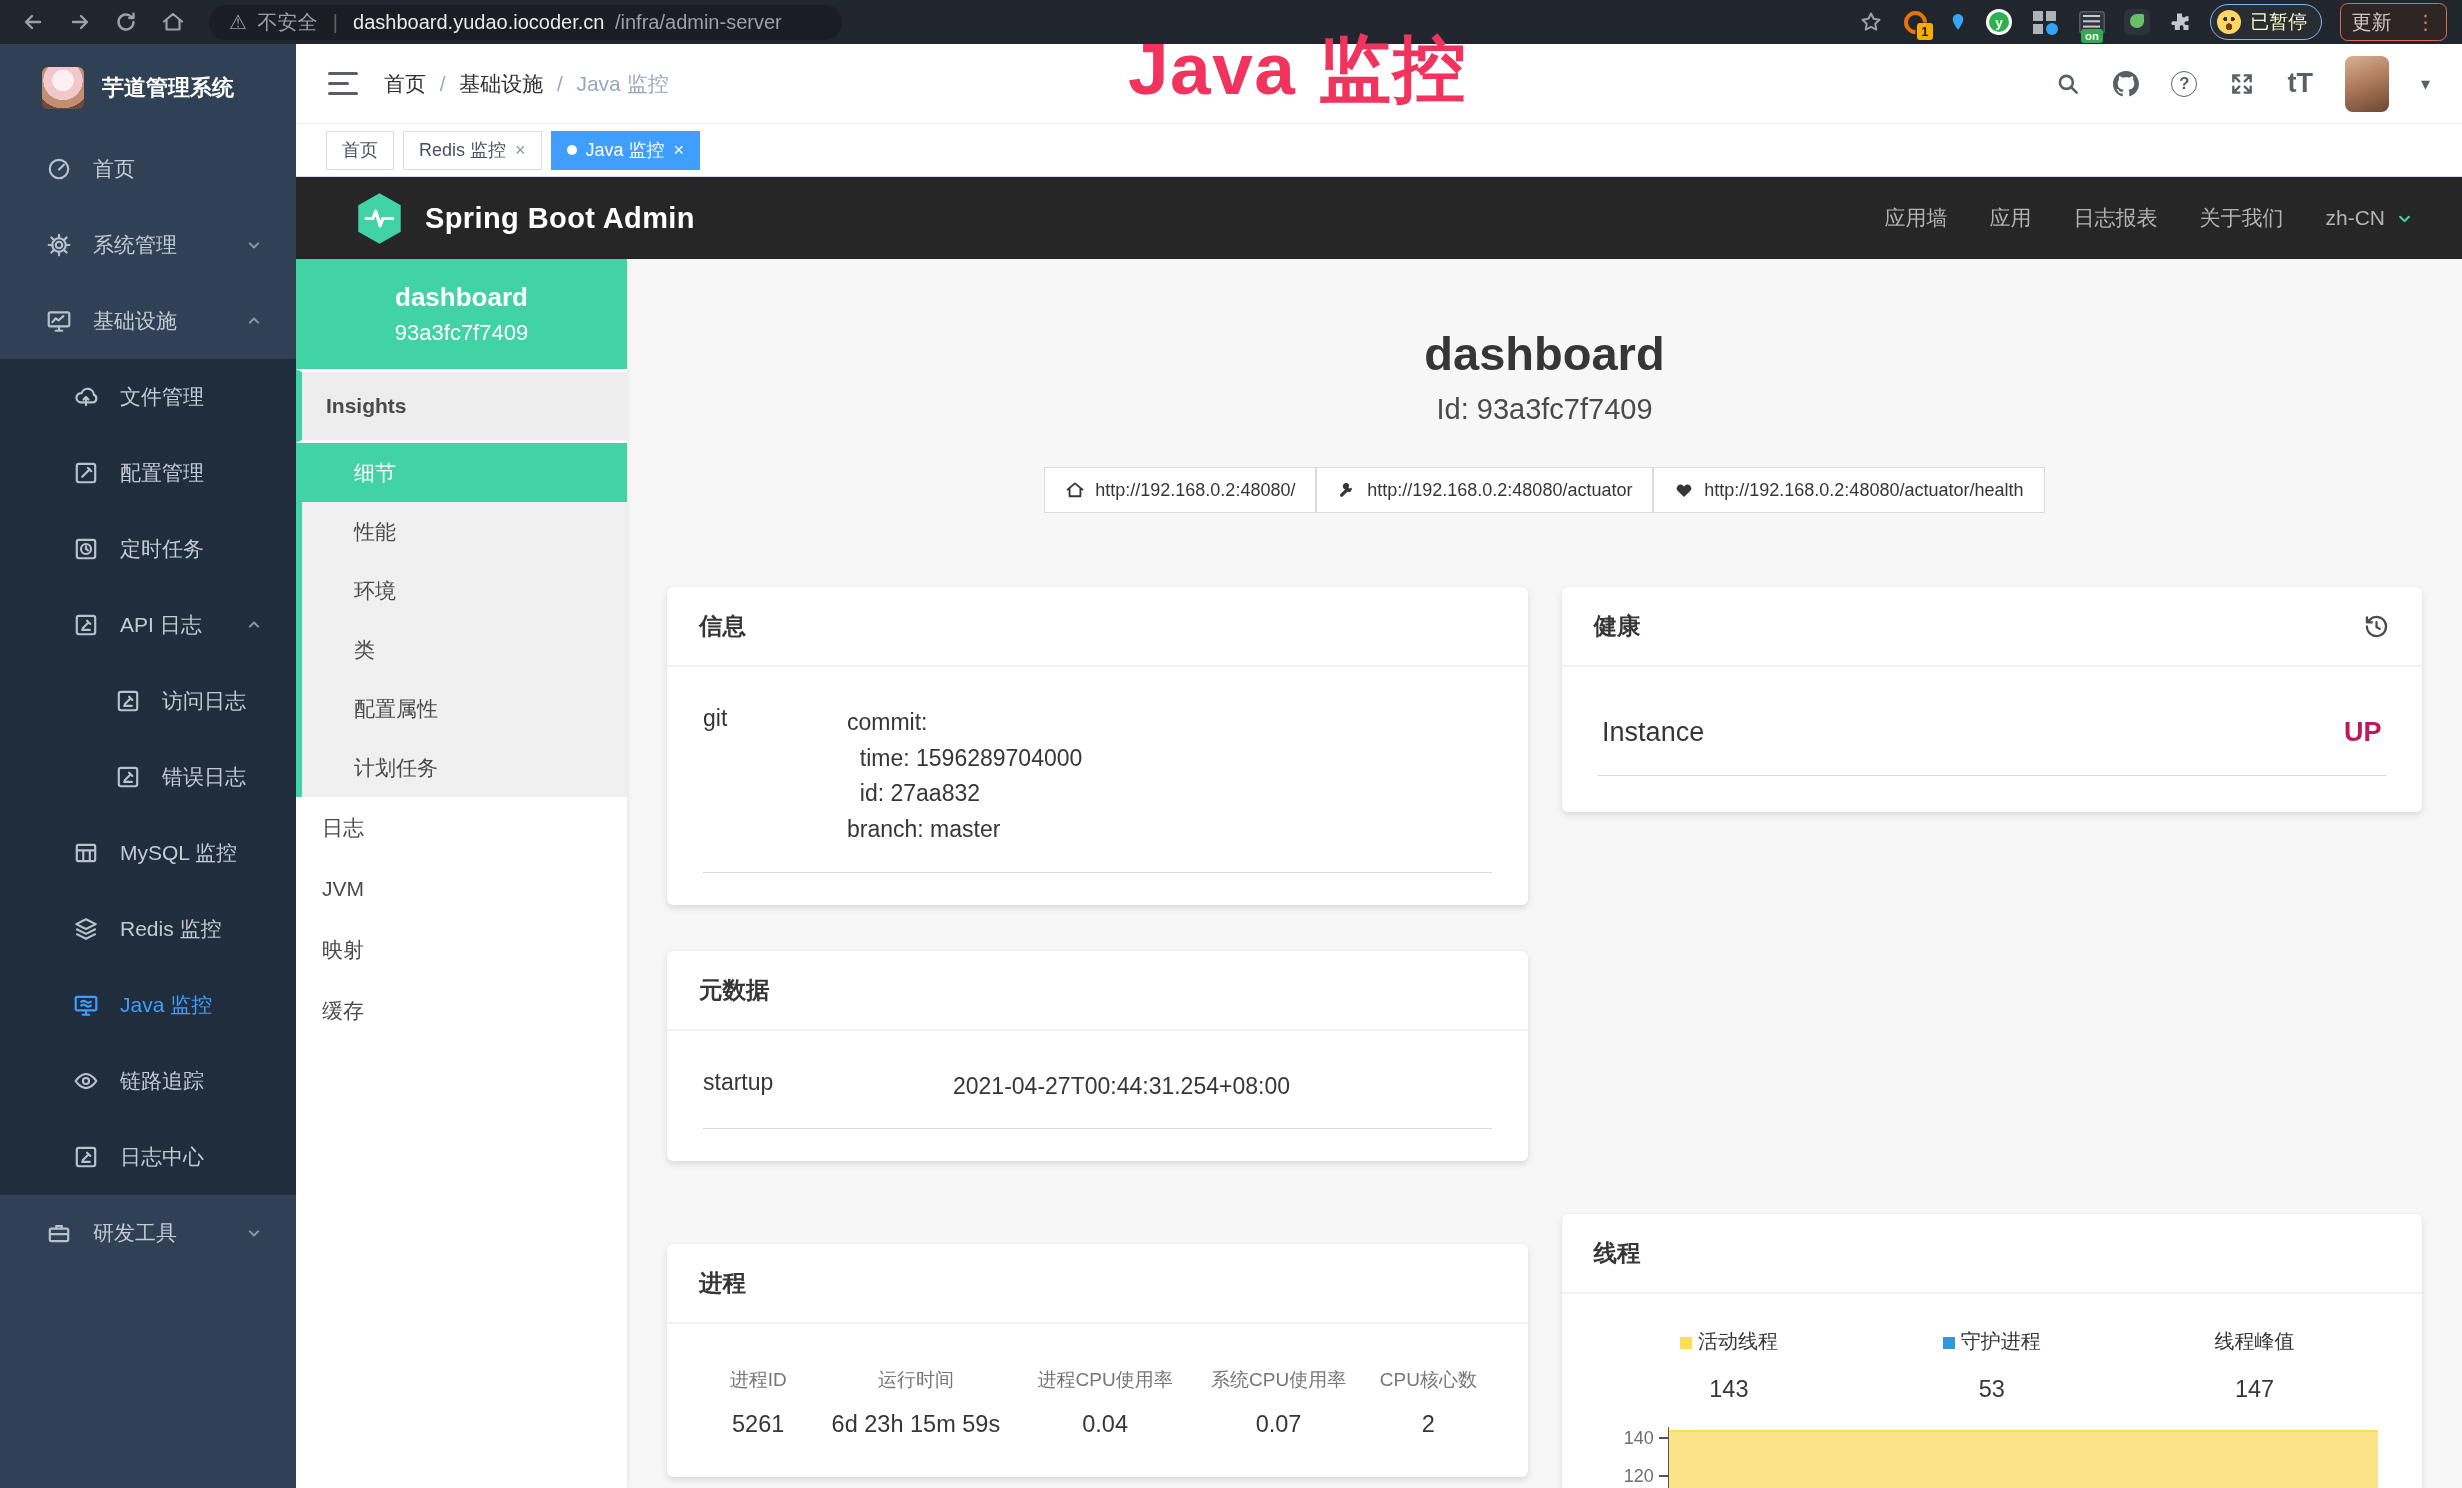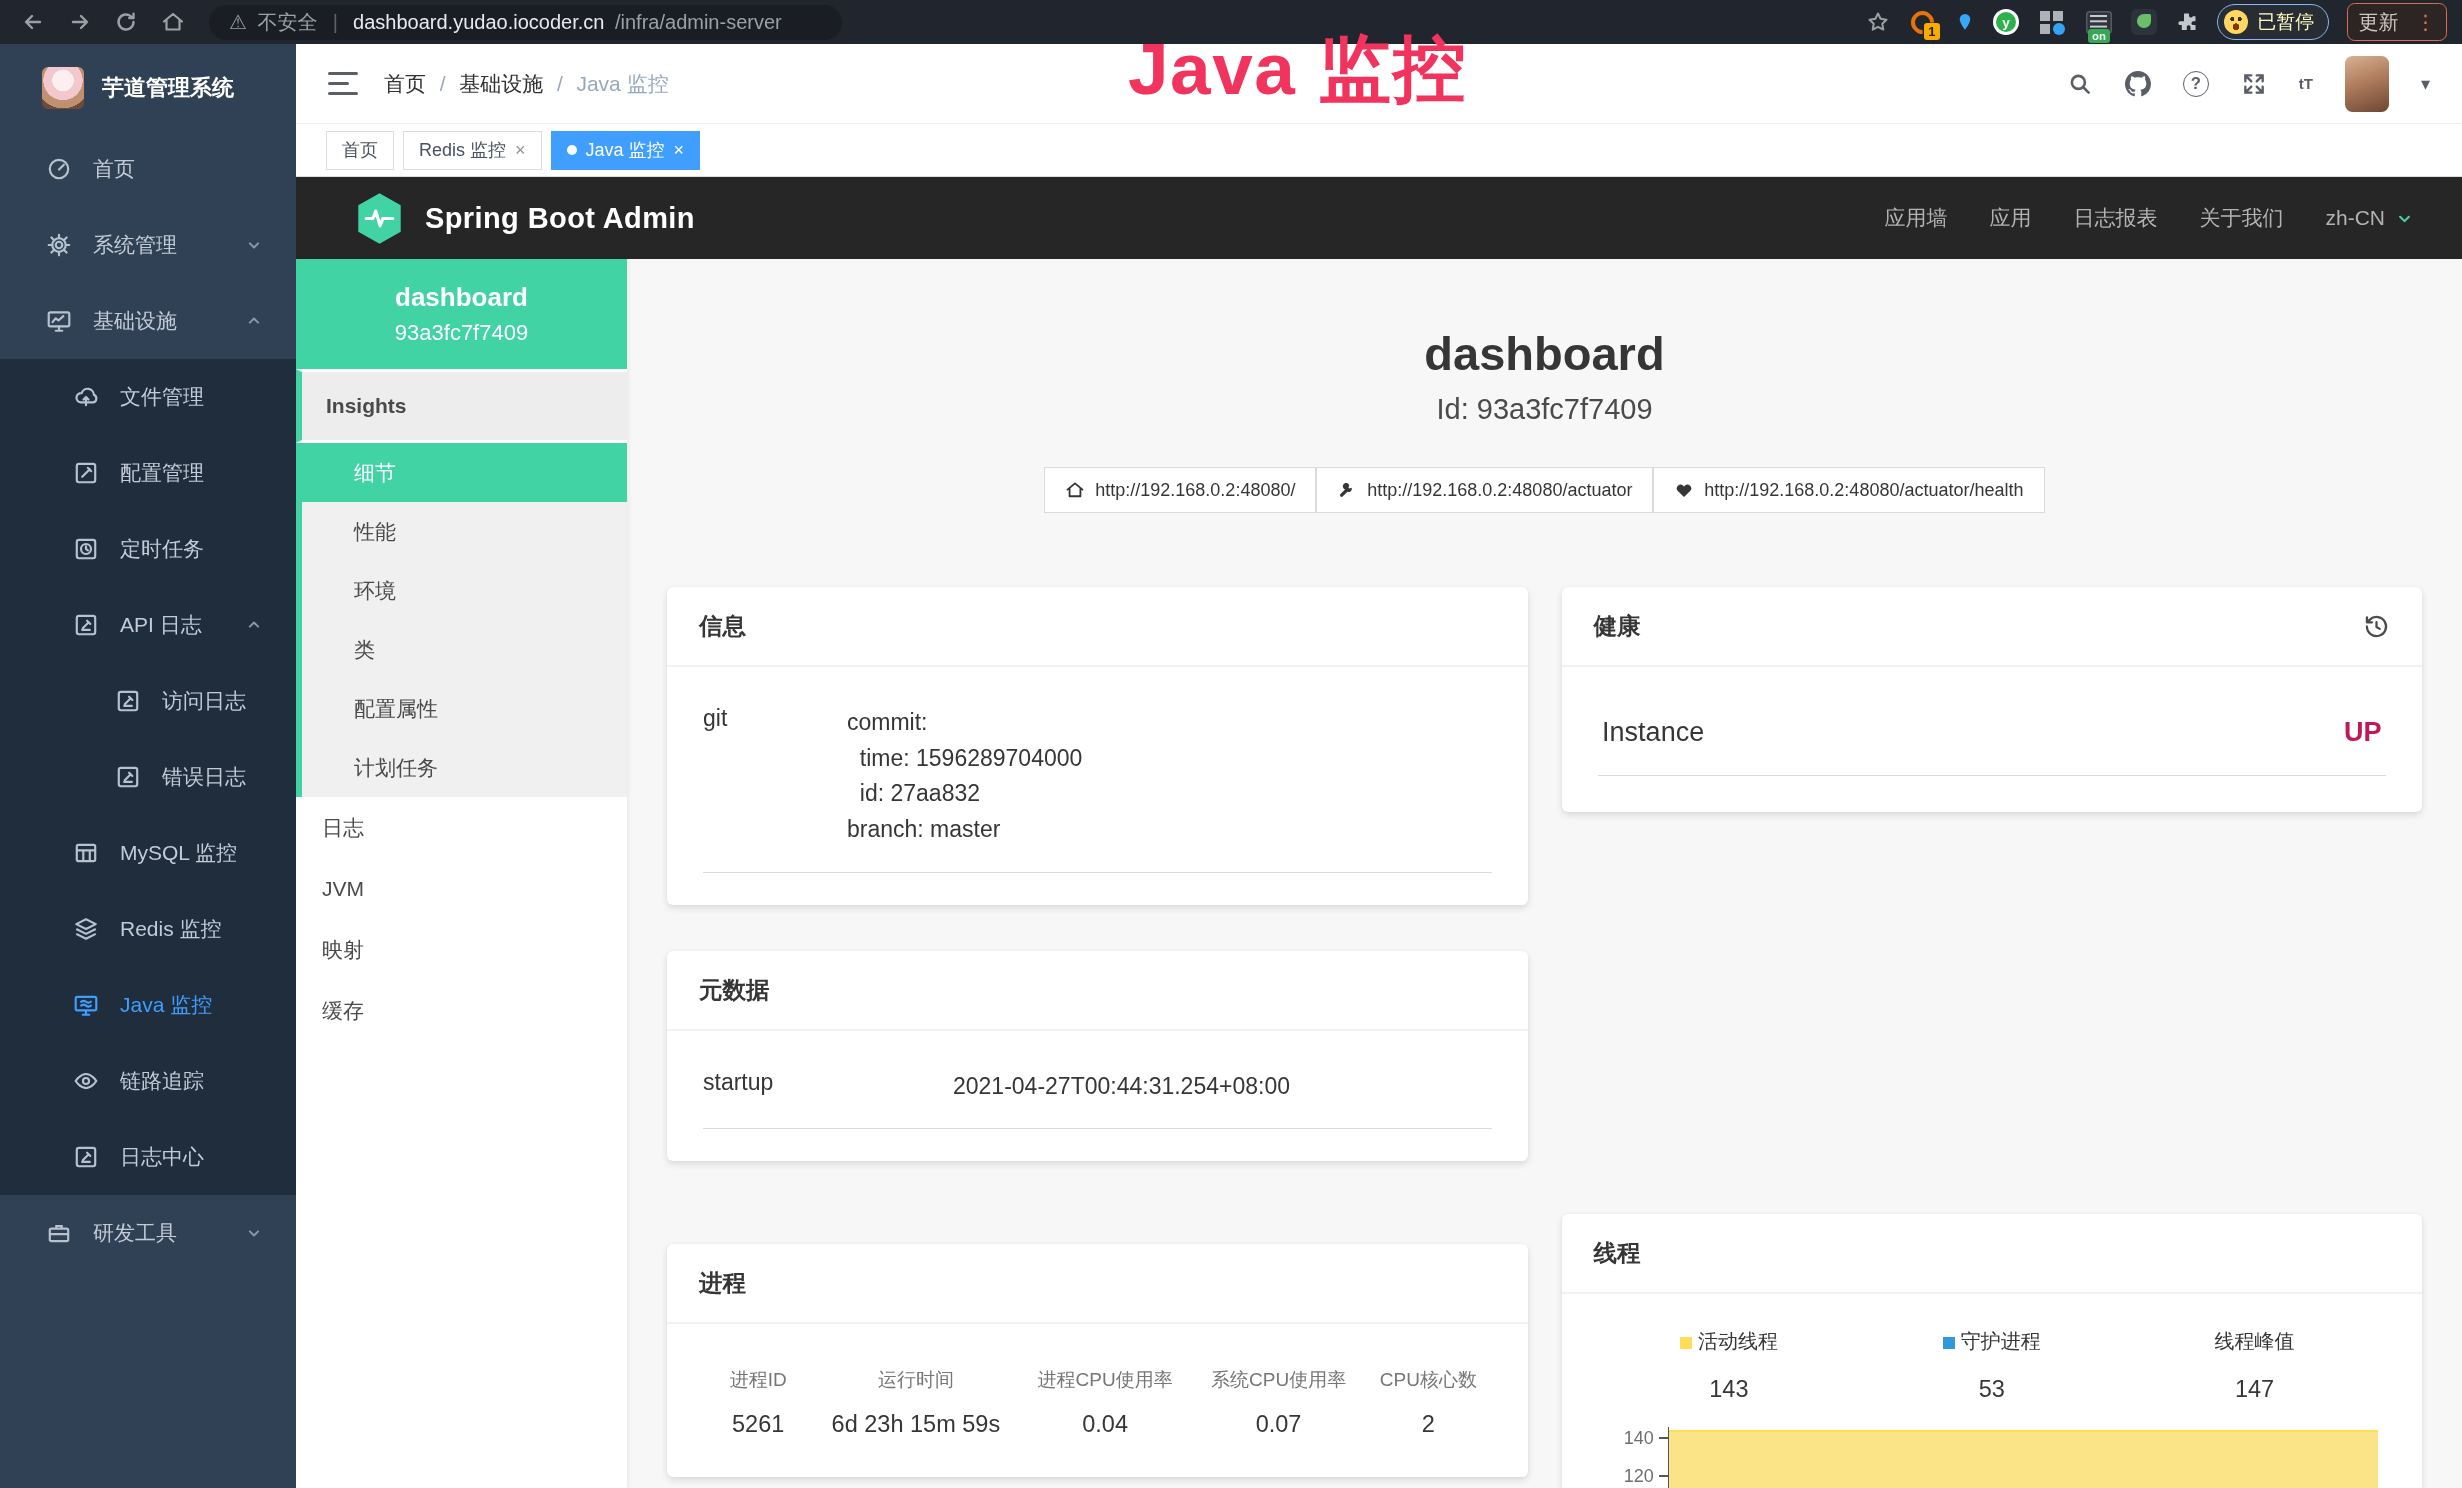--- a/index.html
+++ b/index.html
@@ -44,21 +44,21 @@
   .badge-on { position: absolute; left: 4px; bottom: -6px; background: #34a853; color: #fff; font-size: 11.4px; font-weight: 700; padding: 0.8px 3.8px; border-radius: 3px; }
   .leaf-ic { width: 26px; height: 26px; border-radius: 6px; background: #2d333b; position: relative; }
   .leaf-ic::after { content:""; position: absolute; left: 6px; top: 5.3px; width: 13.7px; height: 13.7px; background: #6abf69; border-radius: 50% 1.5px 50% 50%; }
   .puz-ic { width: 24px; height: 24px; color: #c3c8ce; }
   .star-ic { width: 24px; height: 24px; color: #9aa0a6; }
   .paused-chip { display: flex; align-items: center; gap: 9px; border: 1.5px solid #8ab4f8; border-radius: 18px; padding: 3.8px 13.7px 3.8px 6px; color: #fef9c3; font-size: 19px; background: #282d34; }
   .emoji-face { width: 24px; height: 24px; border-radius: 50%;
     background: radial-gradient(circle at 35% 38%, #333 9%, transparent 10%),
                 radial-gradient(circle at 65% 38%, #333 9%, transparent 10%),
                 radial-gradient(circle at 50% 70%, #7a3d00 16%, transparent 17%), #fdd663; }
-  .update-btn { display: flex; align-items: center; gap: 17px; border: 1.5px solid #d96c57; border-radius: 7.6px; padding: 4.6px 10.6px; color: #cfc4c2; font-size: 20px; background: #2c2523; }
+  .update-btn { display: flex; align-items: center; gap: 24px; border: 1.5px solid #d96c57; border-radius: 7.6px; padding: 4.6px 10.6px; color: #cfc4c2; font-size: 20px; background: #2c2523; }
   .kebab { color: #e07a5f; font-size: 20px; letter-spacing: 0; line-height: 0.6; }
 
   
   .app { position: absolute; top: 44px; left: 0; right: 0; bottom: 0; display: flex; }
 
   
   .sidebar { width: 296px; flex: 0 0 auto; background: #304156; color: #c3cbd6; font-size: 21px; }
   .logo-row { height: 87px; display: flex; align-items: center; padding-left: 42px; gap: 18px; }
   .logo-img { width: 42px; height: 42px; border-radius: 6px; flex: 0 0 auto;
     background: radial-gradient(circle at 50% 32%, #fdeef0 0 30%, #f2c7cd 31% 55%, #c09070 56% 78%, #6e4a38 79%); }
@@ -78,21 +78,21 @@
   .hamb { width: 30px; height: 24px; display: flex; flex-direction: column; justify-content: space-between; }
   .hamb i { display: block; height: 3.8px; background: #5a5e66; border-radius: 1.5px; }
   .hamb i:nth-child(2) { width: 70%; }
   .crumb { display: flex; align-items: center; gap: 13.7px; font-size: 21px; }
   .crumb .c-link { color: #303133; }
   .crumb .sep { color: #97a8be; }
   .crumb .cur { color: #97a8be; }
   .nav-right { margin-left: auto; display: flex; align-items: center; gap: 32px; color: #5a5e66; }
   .nico { width: 26px; height: 26px; color: #5a5e66; }
   .help-circ { width: 26px; height: 26px; border: 1.9px solid #5a5e66; border-radius: 50%; display: flex; align-items: center; justify-content: center; font-size: 16.7px; font-weight: 700; }
-  .tt { font-size: 15px; font-weight: 700; }
+  .tt { font-size: 27px; font-weight: 700; }
   .avatar { width: 44px; height: 56px; border-radius: 7.6px; flex: 0 0 auto;
     background: linear-gradient(160deg, #d8b294 0%, #b07d5e 45%, #6e4632 100%); }
   .caret { font-size: 18px; color: #5a5e66; }
 
   .tags-bar { height: 53px; border-bottom: 0.8px solid #d8dce5; box-shadow: 0 0.8px 2.3px rgba(0,0,0,.06); display: flex; align-items: center; padding: 0 30px; gap: 9px; background: #fff; }
   .tag { height: 39px; display: inline-flex; align-items: center; gap: 9px; padding: 0 15px; border: 0.8px solid #d8dce5; background: #fff; color: #495060; font-size: 18px; }
   .tag .x { font-size: 18px; color: #8c939f; }
   .tag.active { background: #409EFF; border-color: #409EFF; color: #fff; }
   .tag.active .x { color: #fff; }
   .tag .dot { width: 10px; height: 10px; border-radius: 50%; background: #fff; }

